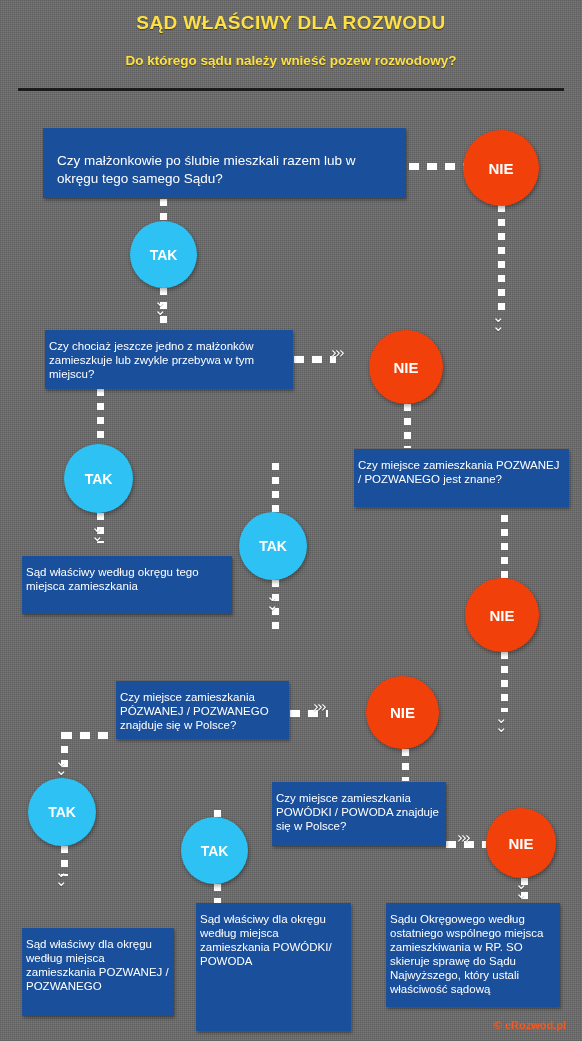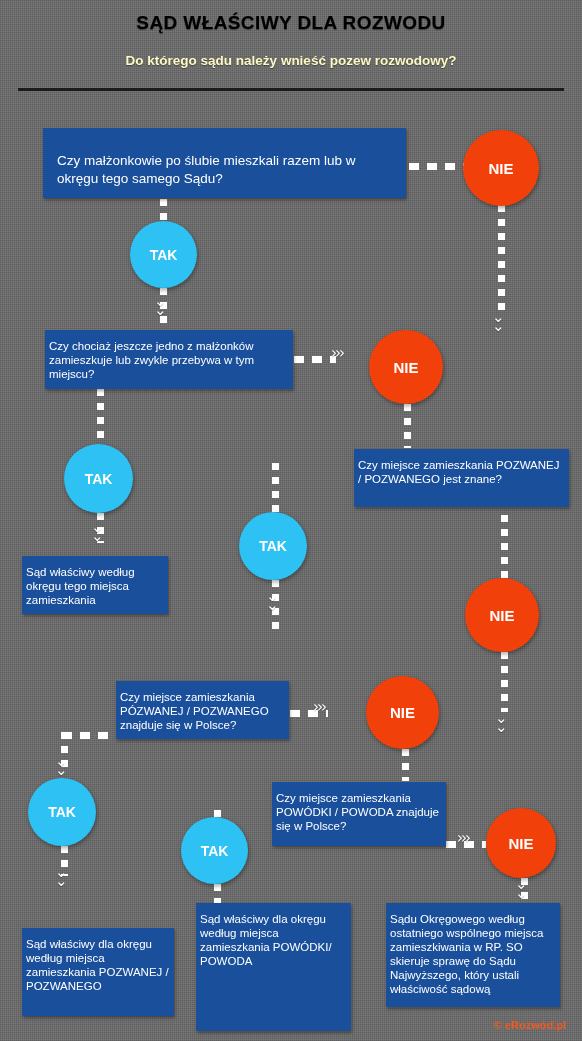--- a/index.html
+++ b/index.html
@@ -14,32 +14,32 @@
       repeating-linear-gradient(0deg, rgba(0,0,0,0.07) 0px, rgba(0,0,0,0.07) 1px, rgba(255,255,255,0.04) 1px, rgba(255,255,255,0.04) 2px),
       repeating-linear-gradient(90deg, rgba(0,0,0,0.07) 0px, rgba(0,0,0,0.07) 1px, rgba(255,255,255,0.035) 1px, rgba(255,255,255,0.035) 2px);
     overflow: hidden;
   }
 
   .title {
     position: absolute;
     left: 0; right: 0;
     top: 12px;
     text-align: center;
-    color: #000000;
+    color: #fde047;
     font-size: 19px;
     font-weight: bold;
     letter-spacing: 0.4px;
     text-shadow: 0 1px 1px rgba(0,0,0,0.45);
   }
   .subtitle {
     position: absolute;
     left: 0; right: 0;
     top: 53px;
     text-align: center;
-    color: #fef9c3;
+    color: #fde047;
     font-size: 13.5px;
     font-weight: bold;
     text-shadow: 0 1px 1px rgba(0,0,0,0.4);
   }
   .rule {
     position: absolute;
     left: 18px;
     width: 546px;
     top: 88px;
     height: 3px;
@@ -195,21 +195,21 @@
 <div class="box" style="left:45px; top:330px; width:248px; height:59px;">Czy chociaż jeszcze jedno z małżonków zamieszkuje lub zwykle przebywa w tym miejscu?</div>
 
 <div class="circle nie" style="left:369px; top:330px; width:74px; height:74px; font-size:15px;">NIE</div>
 
 <div class="circle tak" style="left:64px; top:444px; width:69px; height:69px; font-size:14px;">TAK</div>
 
 <div class="box" style="left:354px; top:449px; width:215px; height:58px;">Czy miejsce zamieszkania POZWANEJ / POZWANEGO jest znane?</div>
 
 <div class="circle tak" style="left:239px; top:512px; width:68px; height:68px; font-size:14px;">TAK</div>
 
-<div class="box" style="left:22px; top:556px; width:146px; height:58px;">Sąd właściwy według okręgu tego miejsca zamieszkania</div>
+<div class="box" style="left:22px; top:556px; width:210px; height:58px;">Sąd właściwy według okręgu tego miejsca zamieszkania</div>
 
 <div class="circle nie" style="left:465px; top:578px; width:74px; height:74px; font-size:15px;">NIE</div>
 
 <div class="box" style="left:116px; top:681px; width:173px; height:58px;">Czy miejsce  zamieszkania PÓZWANEJ / POZWANEGO znajduje się w Polsce?</div>
 
 <div class="circle nie" style="left:366px; top:676px; width:73px; height:73px; font-size:15px;">NIE</div>
 
 <div class="box" style="left:272px; top:782px; width:174px; height:64px;">Czy miejsce  zamieszkania POWÓDKI / POWODA znajduje się w Polsce?</div>
 
 <div class="circle tak" style="left:28px; top:778px; width:68px; height:68px; font-size:14px;">TAK</div>

